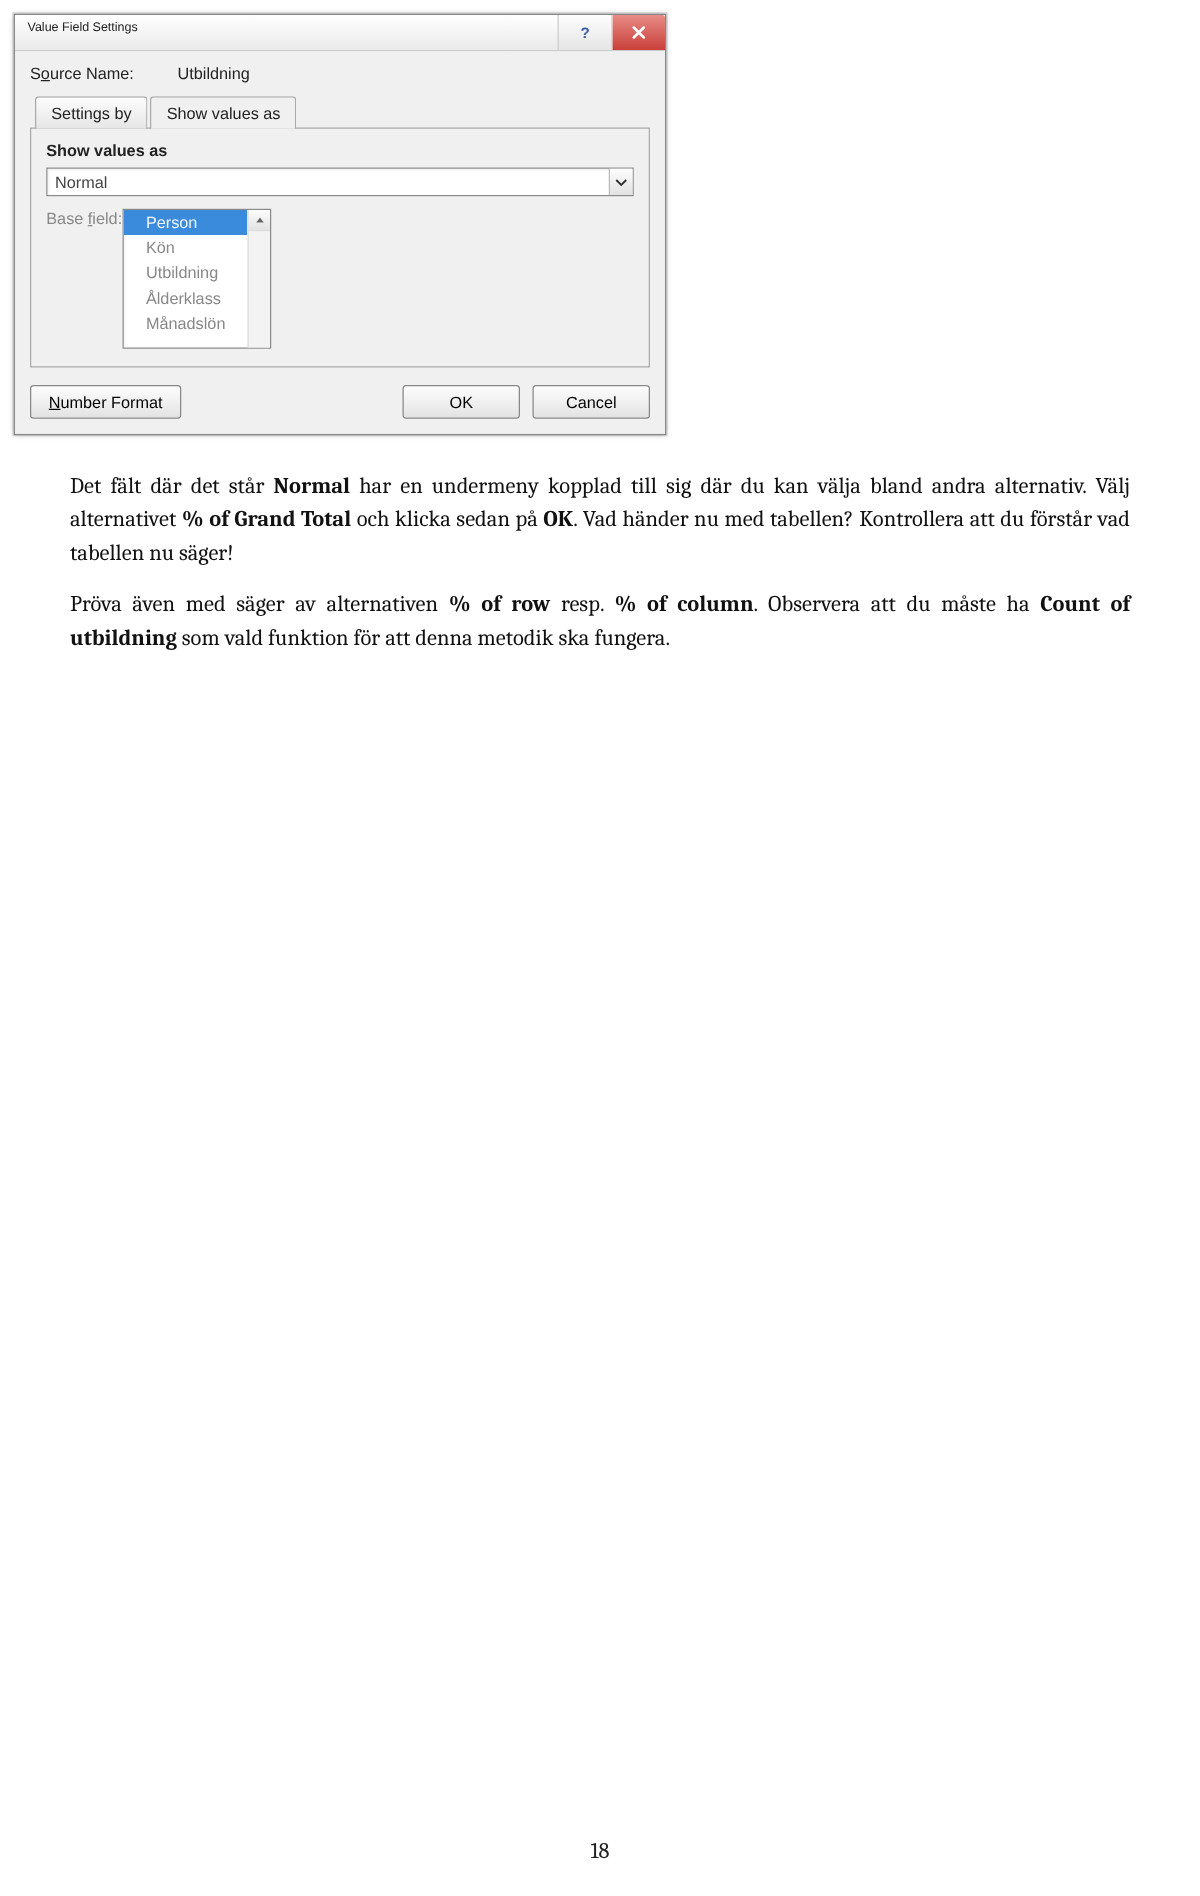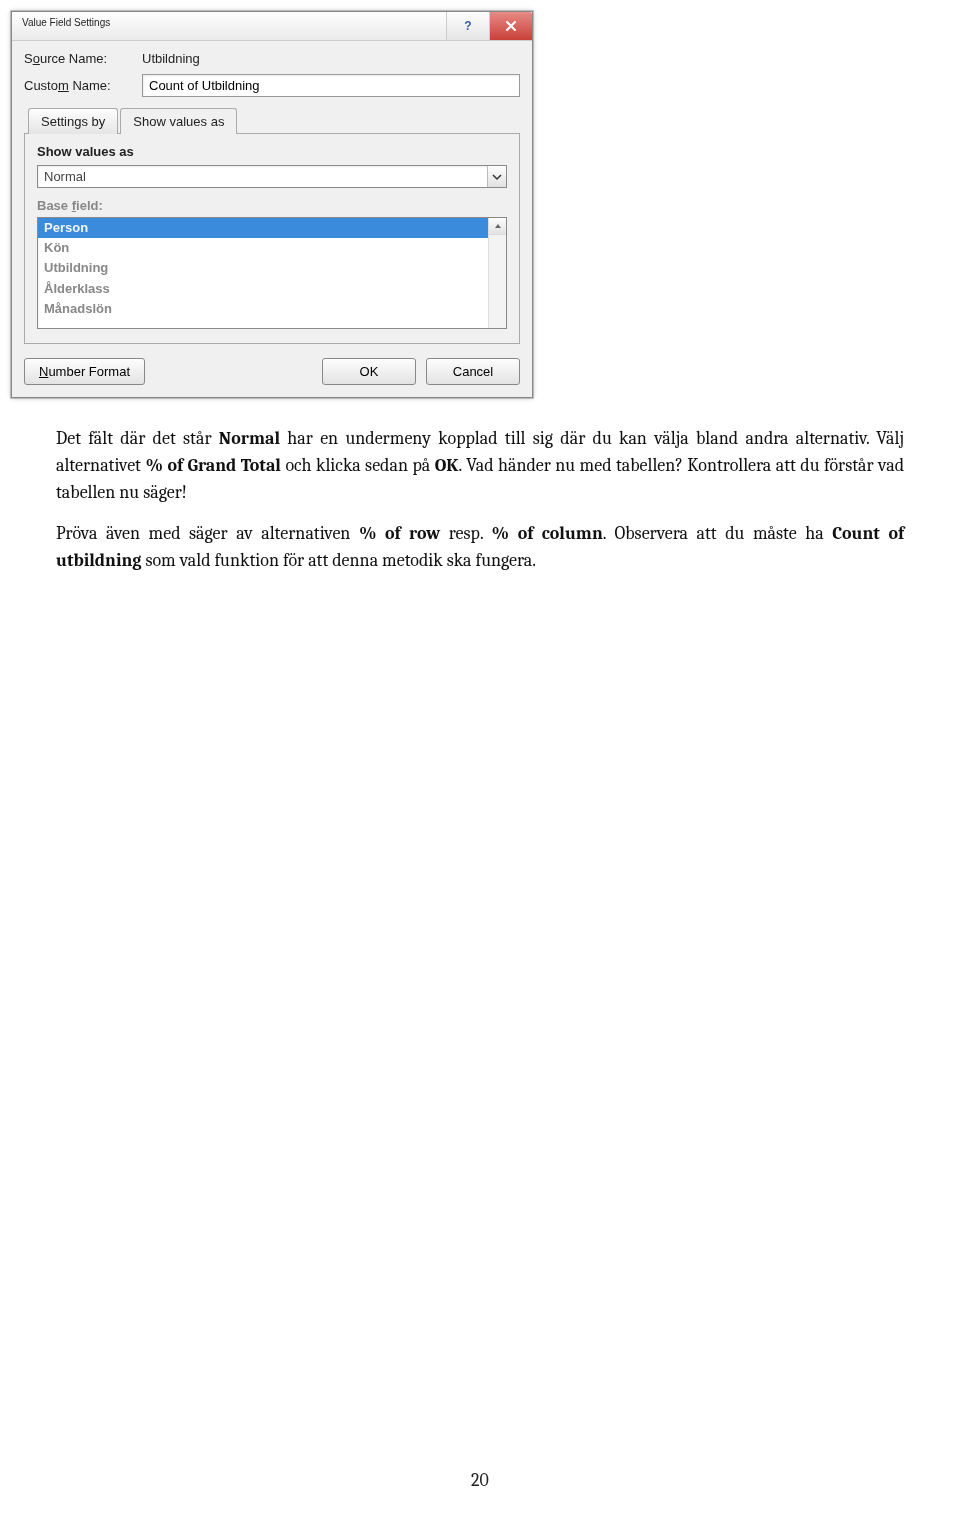--- a/index.html
+++ b/index.html
@@ -124,41 +124,40 @@
     border-left: 1px solid #bbb;
     background: linear-gradient(#fdfdfd,#e2e2e2);
   }
   .two-lists {
     display: flex;
     gap: 18px;
   }
   .list-col {
     flex: 1;
     display: flex;
-    flex-direction: column;
-    font-weight: bold;
+    flex-direction: row;
   }
   .list-label {
     color: #888;
     margin-bottom: 4px;
     font-size: 13px;
   }
   .listbox {
     display: flex;
     border: 1px solid #8a8a8a;
     background: #fff;
     height: 110px;
     box-shadow: inset 1px 1px 2px rgba(0,0,0,.06);
   }
   .listbox .items {
     flex: 1;
     overflow: hidden;
   }
   .listbox .item {
-    padding: 1px 6px;
+    padding: 1px 18px;
     color: #888;
     font-size: 13px;
     line-height: 1.4;
   }
   .listbox .item.sel {
     background: #3b8bdc;
     color: #f0f4fb;
   }
   .vscroll {
     width: 17px;
@@ -241,26 +240,20 @@
 
     <div class="body">
 
       <div class="row">
         <div class="lbl-src">
           <span>S</span><span class="underline">o</span><span>urce Name:</span>
         </div>
         <div>Utbildning</div>
       </div>
 
-      <div class="row">
-        <div class="lbl-cust">
-          <span>Custo</span><span class="underline">m</span><span> Name:</span>
-        </div>
-        <input class="custom-input" type="text" value="Count of Utbildning" style="">
-      </div>
 
       <div class="tabs">
         <div class="tab">Settings by</div>
         <div class="tab active">Show values as</div>
       </div>
 
       <div class="tabpane">
         <div class="section-label">
           <span>Show values as</span>
         </div>
@@ -314,15 +307,15 @@
 
 <div class="prose">
   <p>
     <span>Det fält där det står </span><strong>Normal</strong><span> har en undermeny kopplad till sig där du kan välja bland andra alternativ. Välj alternativet </span><strong>% of Grand Total</strong><span> och klicka sedan på </span><strong>OK</strong><span>. Vad händer nu med tabellen? Kontrollera att du förstår vad tabellen nu säger!</span>
   </p>
   <p>
     <span>Pröva även med säger av alternativen </span><strong>% of row</strong><span> resp. </span><strong>% of column</strong><span>. Observera att du måste ha </span><strong>Count of utbildning</strong><span> som vald funktion för att denna metodik ska fungera.</span>
   </p>
 </div>
 
-<div class="pagenum">20</div>
+<div class="pagenum">18</div>
 
 </div>
 
 </body></html>

